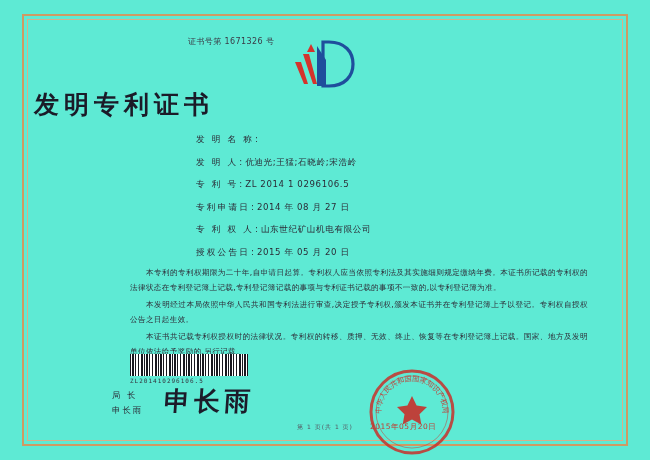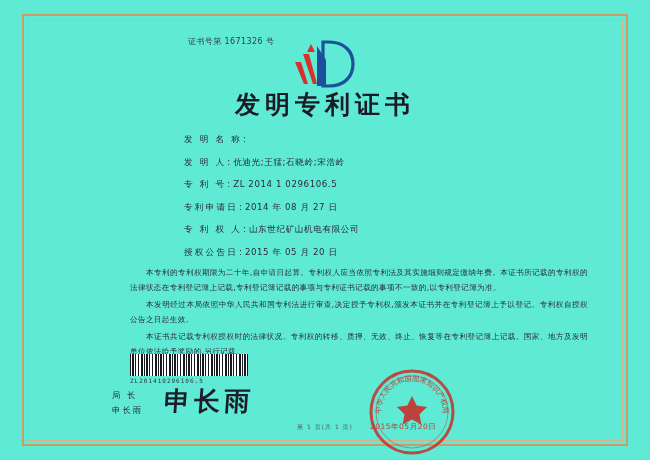--- a/index.html
+++ b/index.html
@@ -78,21 +78,21 @@
     top: 12px;
     height: 52px;
     text-align: center;
   }
 
   .title {
     position: absolute;
     left: 0;
     right: 0;
     top: 62px;
-    text-align: center;
+    text-align: left;
     font-family: "DejaVu Serif", serif;
     font-size: 25px;
     font-weight: bold;
     letter-spacing: 5px;
     color: #1b1b28;
   }
 
   
   .fields {
     position: absolute;
@@ -104,20 +104,21 @@
     display: flex;
     align-items: baseline;
     margin-bottom: 10.5px;
     font-size: 8.6px;
     color: #2b2b36;
     white-space: nowrap;
   }
   .field-label {
     letter-spacing: 2.2px;
     flex: none;
+    margin-left: 12px;
   }
   .field-sep {
     margin: 0 3px 0 1px;
     flex: none;
   }
   .field-value {
     letter-spacing: 0.6px;
   }
 
   

